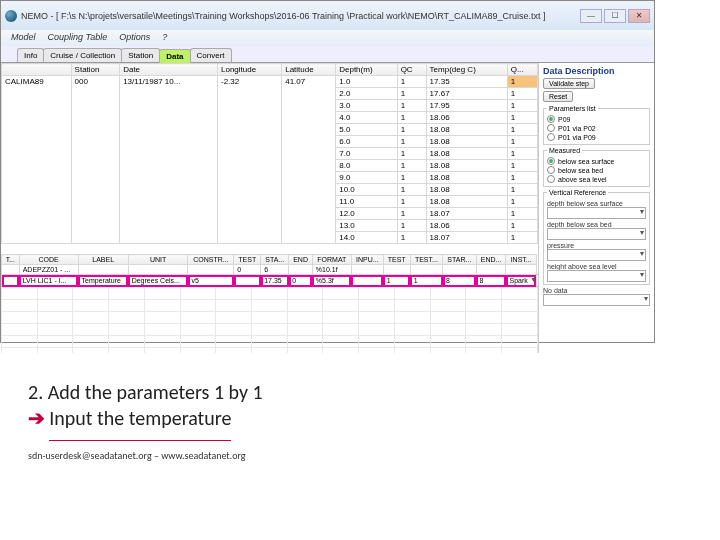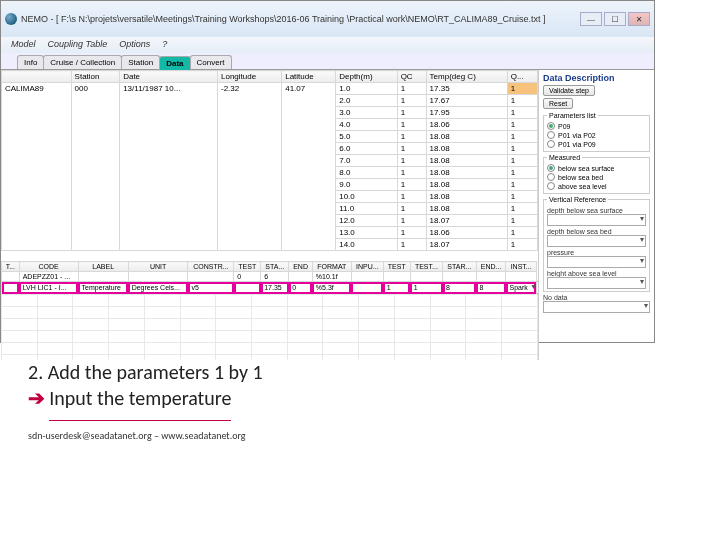--- a/index.html
+++ b/index.html
@@ -1,32 +1,32 @@
 <!DOCTYPE html>
 <html><head>
 <meta charset="utf-8">
 <style>
   * { box-sizing: border-box; margin: 0; padding: 0; }
   body { font-family: Arial, sans-serif; font-size: 10px; width: 720px; height: 540px; background: #fff; overflow: hidden; }
   
   
   .window { border: 1px solid #888; width: 655px; height: 343px; background: #fff; position: relative; }
-  .titlebar { height: 36px; background: linear-gradient(#eef4fb, #d8e6f5); display: flex; align-items: center; padding: 12px 4px; color: #333; }
+  .titlebar { height: 29px; background: linear-gradient(#eef4fb, #d8e6f5); display: flex; align-items: center; padding: 12px 4px; color: #333; }
   .titlebar-icon { width: 12px; height: 12px; background: radial-gradient(circle at 4px 4px,#7ac,#046); border-radius: 50%; margin-right: 4px; }
   .titlebar-text { flex: 1; font-size: 9px; }
   .wbtns { display: flex; gap: 2px; }
   .wbtn { width: 22px; height: 14px; background: #e8eef6; border: 1px solid #aac; font-size: 8px; display: flex; align-items: center; justify-content: center; cursor: pointer; }
   .wbtn.x { background: linear-gradient(#f6c6c6,#ddb5b5); }
   
   .menubar { height: 16px; background: linear-gradient(#f4f7fb,#e5edf7); display: flex; padding: 0 4px; font-size: 9px; color: #333; font-style: italic; }
   .menubar span { padding: 2px 6px; cursor: pointer; }
   
   .toolbar-tabs { height: 17px; background: #eef; display: flex; align-items: flex-end; padding-left: 16px; border-bottom: 1px solid #999; }
   .ttab { padding: 2px 6px; font-size: 8px; background: #e9e9ed; border: 1px solid #aaa; border-bottom: none; margin-right: -1px; border-radius: 3px 3px 0 0; cursor:pointer; }
-  .ttab.active { background: #14b8a6; font-weight: bold; position: relative; top: 1px; }
+  .ttab.active { background: #bef264; font-weight: bold; position: relative; top: 1px; }
   
   .main { display: flex; height: calc(100% - 51px); }
   .left { flex: 1; overflow: hidden; border-right: 1px solid #ccc; }
   .right { width: 115px; padding: 3px 4px; font-size: 8px; }
   
   
   table { border-collapse: collapse; font-size: 8px; }
   .upper { width: 100%; }
   .upper th, .upper td { border: 1px solid #d8d8d8; padding: 1px 3px; text-align: left; white-space: nowrap; }
   .upper th { background: linear-gradient(#fafafa,#ececec); font-weight: normal; }
@@ -47,21 +47,21 @@
   .right fieldset { border: 1px solid #ccc; margin: 2px 0; padding: 2px 3px; font-size: 7px; }
   .right fieldset legend { font-size: 7px; padding: 0 2px; }
   .radio-row, .check-row { display: flex; align-items: center; gap: 3px; margin: 1px 0; }
   .radio-dot { width: 8px; height: 8px; border: 1px solid #888; border-radius: 50%; display: flex; align-items: center; justify-content: center; }
   .radio-dot.on::after { content:""; width:4px; height:4px; border-radius:50%; background:#4a7; }
   .sel { width: 100%; height: 12px; border: 1px solid #aaa; background: #fff; font-size: 7px; position:relative; }
   .sel::after { content:"▾"; position:absolute; right:1px; top:-1px; font-size:8px; color:#555; }
   .lbl { font-size: 7px; margin-top: 2px; display: block; color:#333; }
   
   
-  .slide-text { position: absolute; top: 360px; left: 28px; }
+  .slide-text { position: absolute; top: 380px; left: 28px; }
   .slide-text .ln1 { font-family: Calibri, sans-serif; font-size: 20px; color: #222; }
   .slide-text .ln2 { font-family: Calibri, sans-serif; font-size: 20px; color: #222; margin-top: 2px;}
   .arrow { color: #c00042; font-weight: bold; }
   .underline { border-bottom: 1px solid #c00042; display:inline-block; padding-bottom:10px;}
   .footer { font-family: Calibri, sans-serif; font-size: 10px; color: #333; margin-top: 8px; }
 </style>
 </head>
 <body>
 
 <div class="window">

